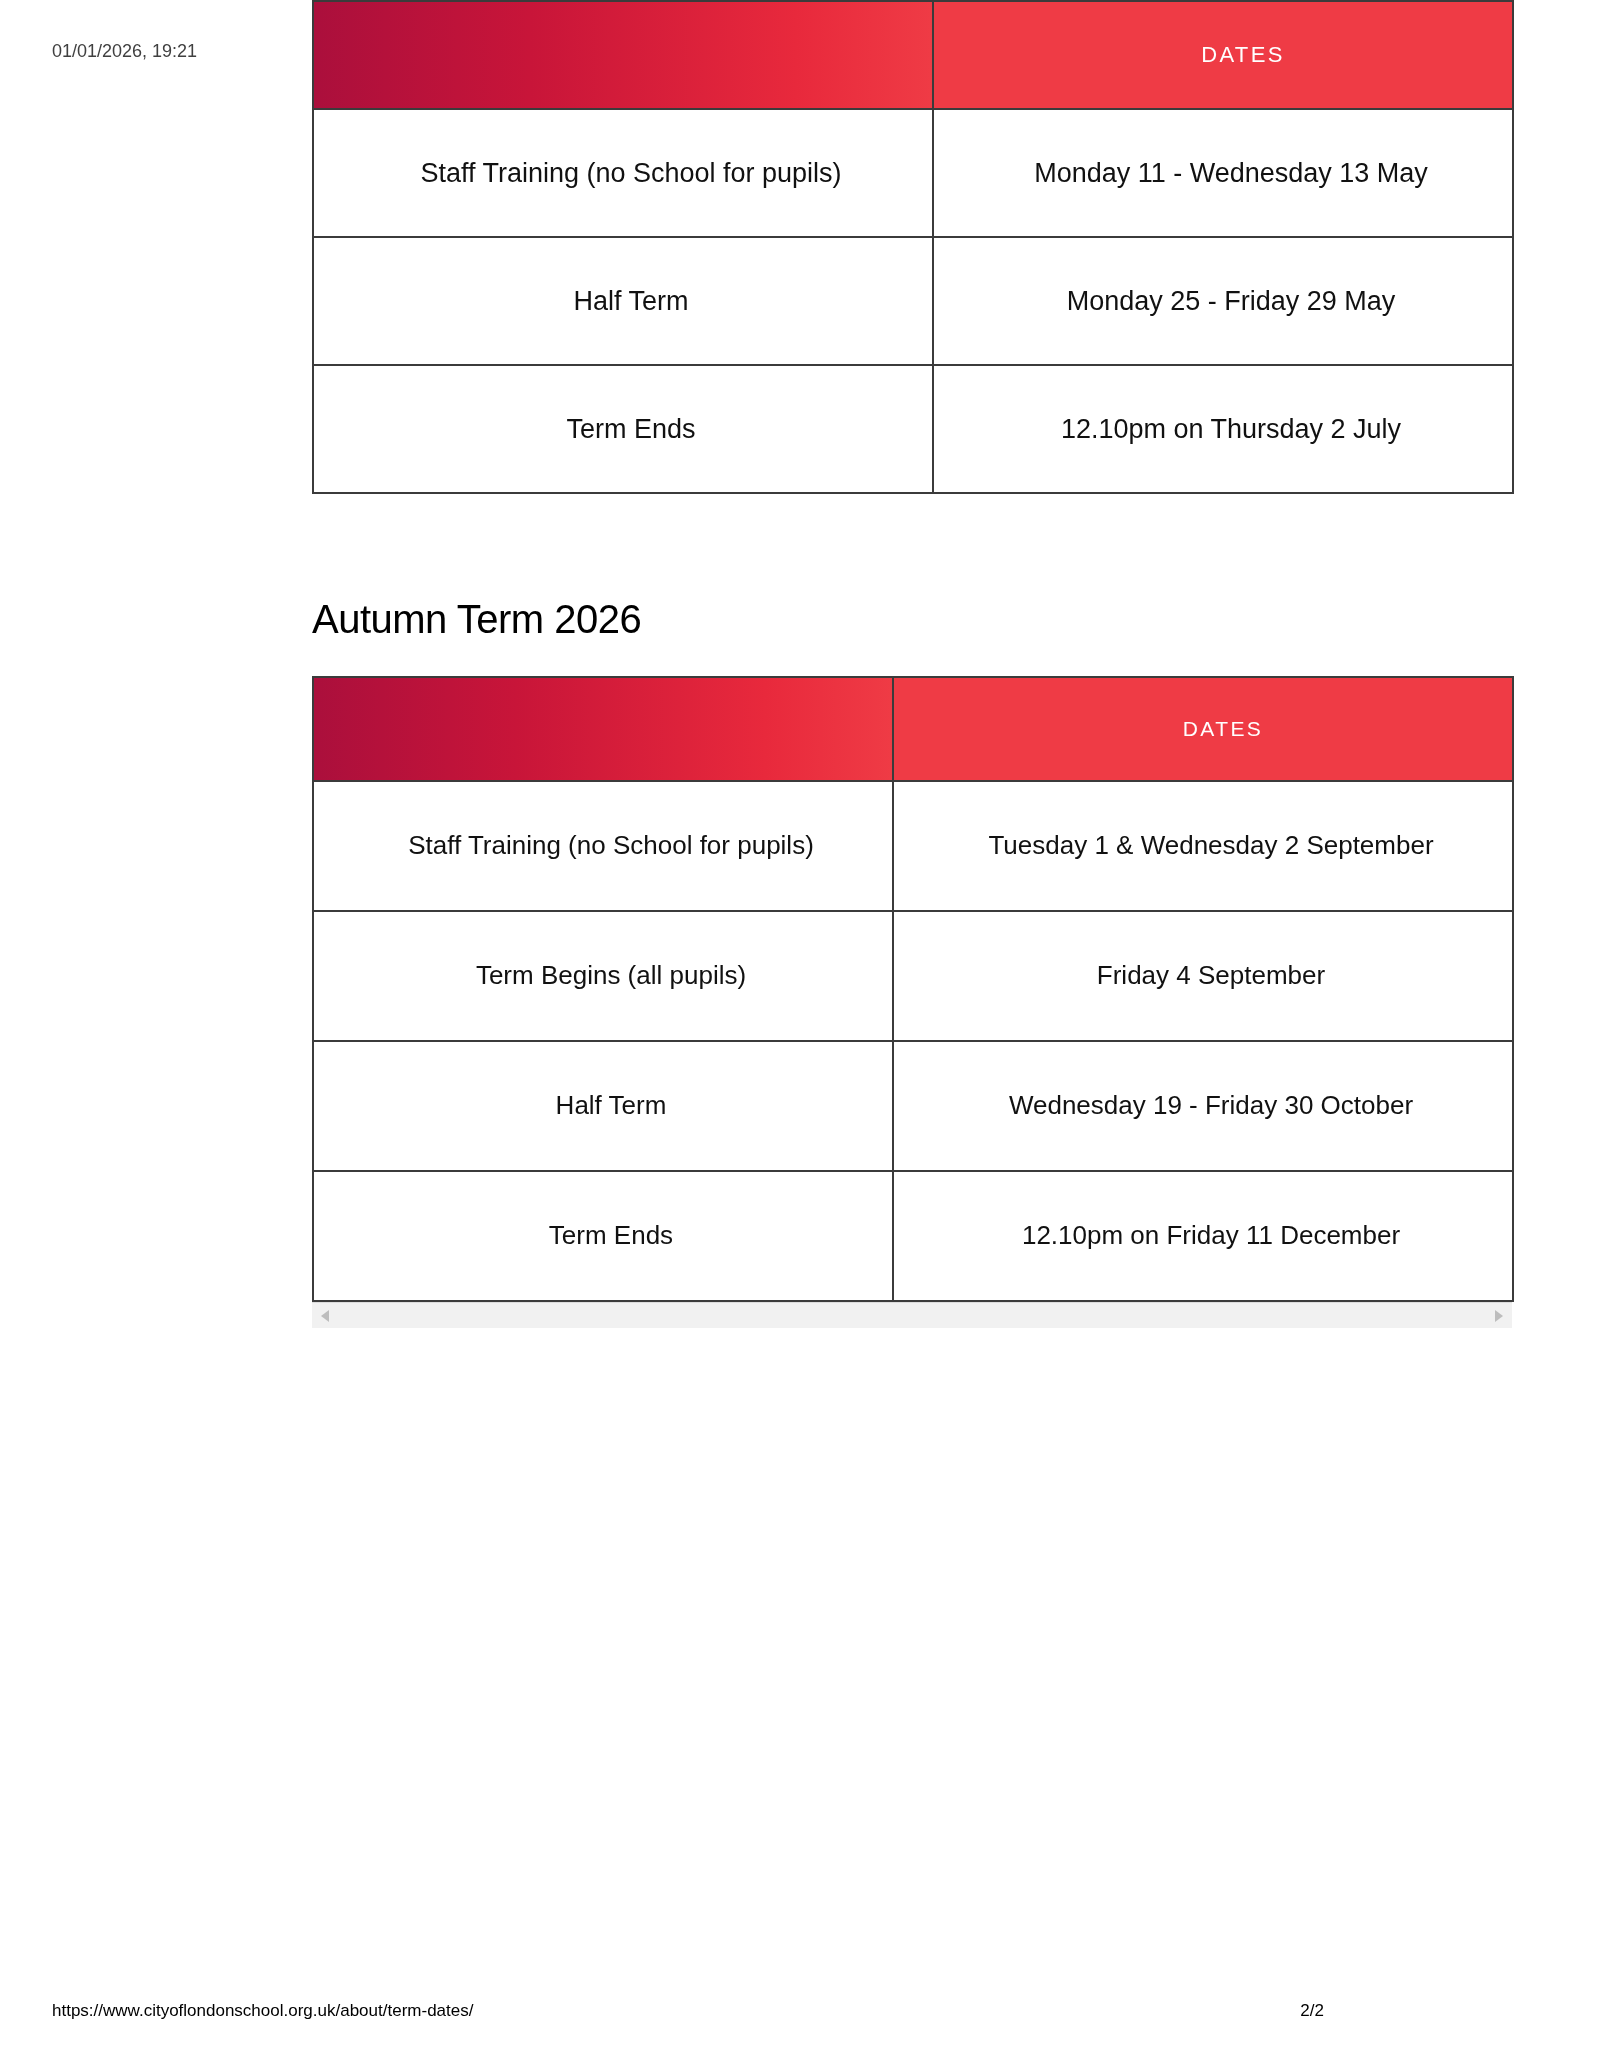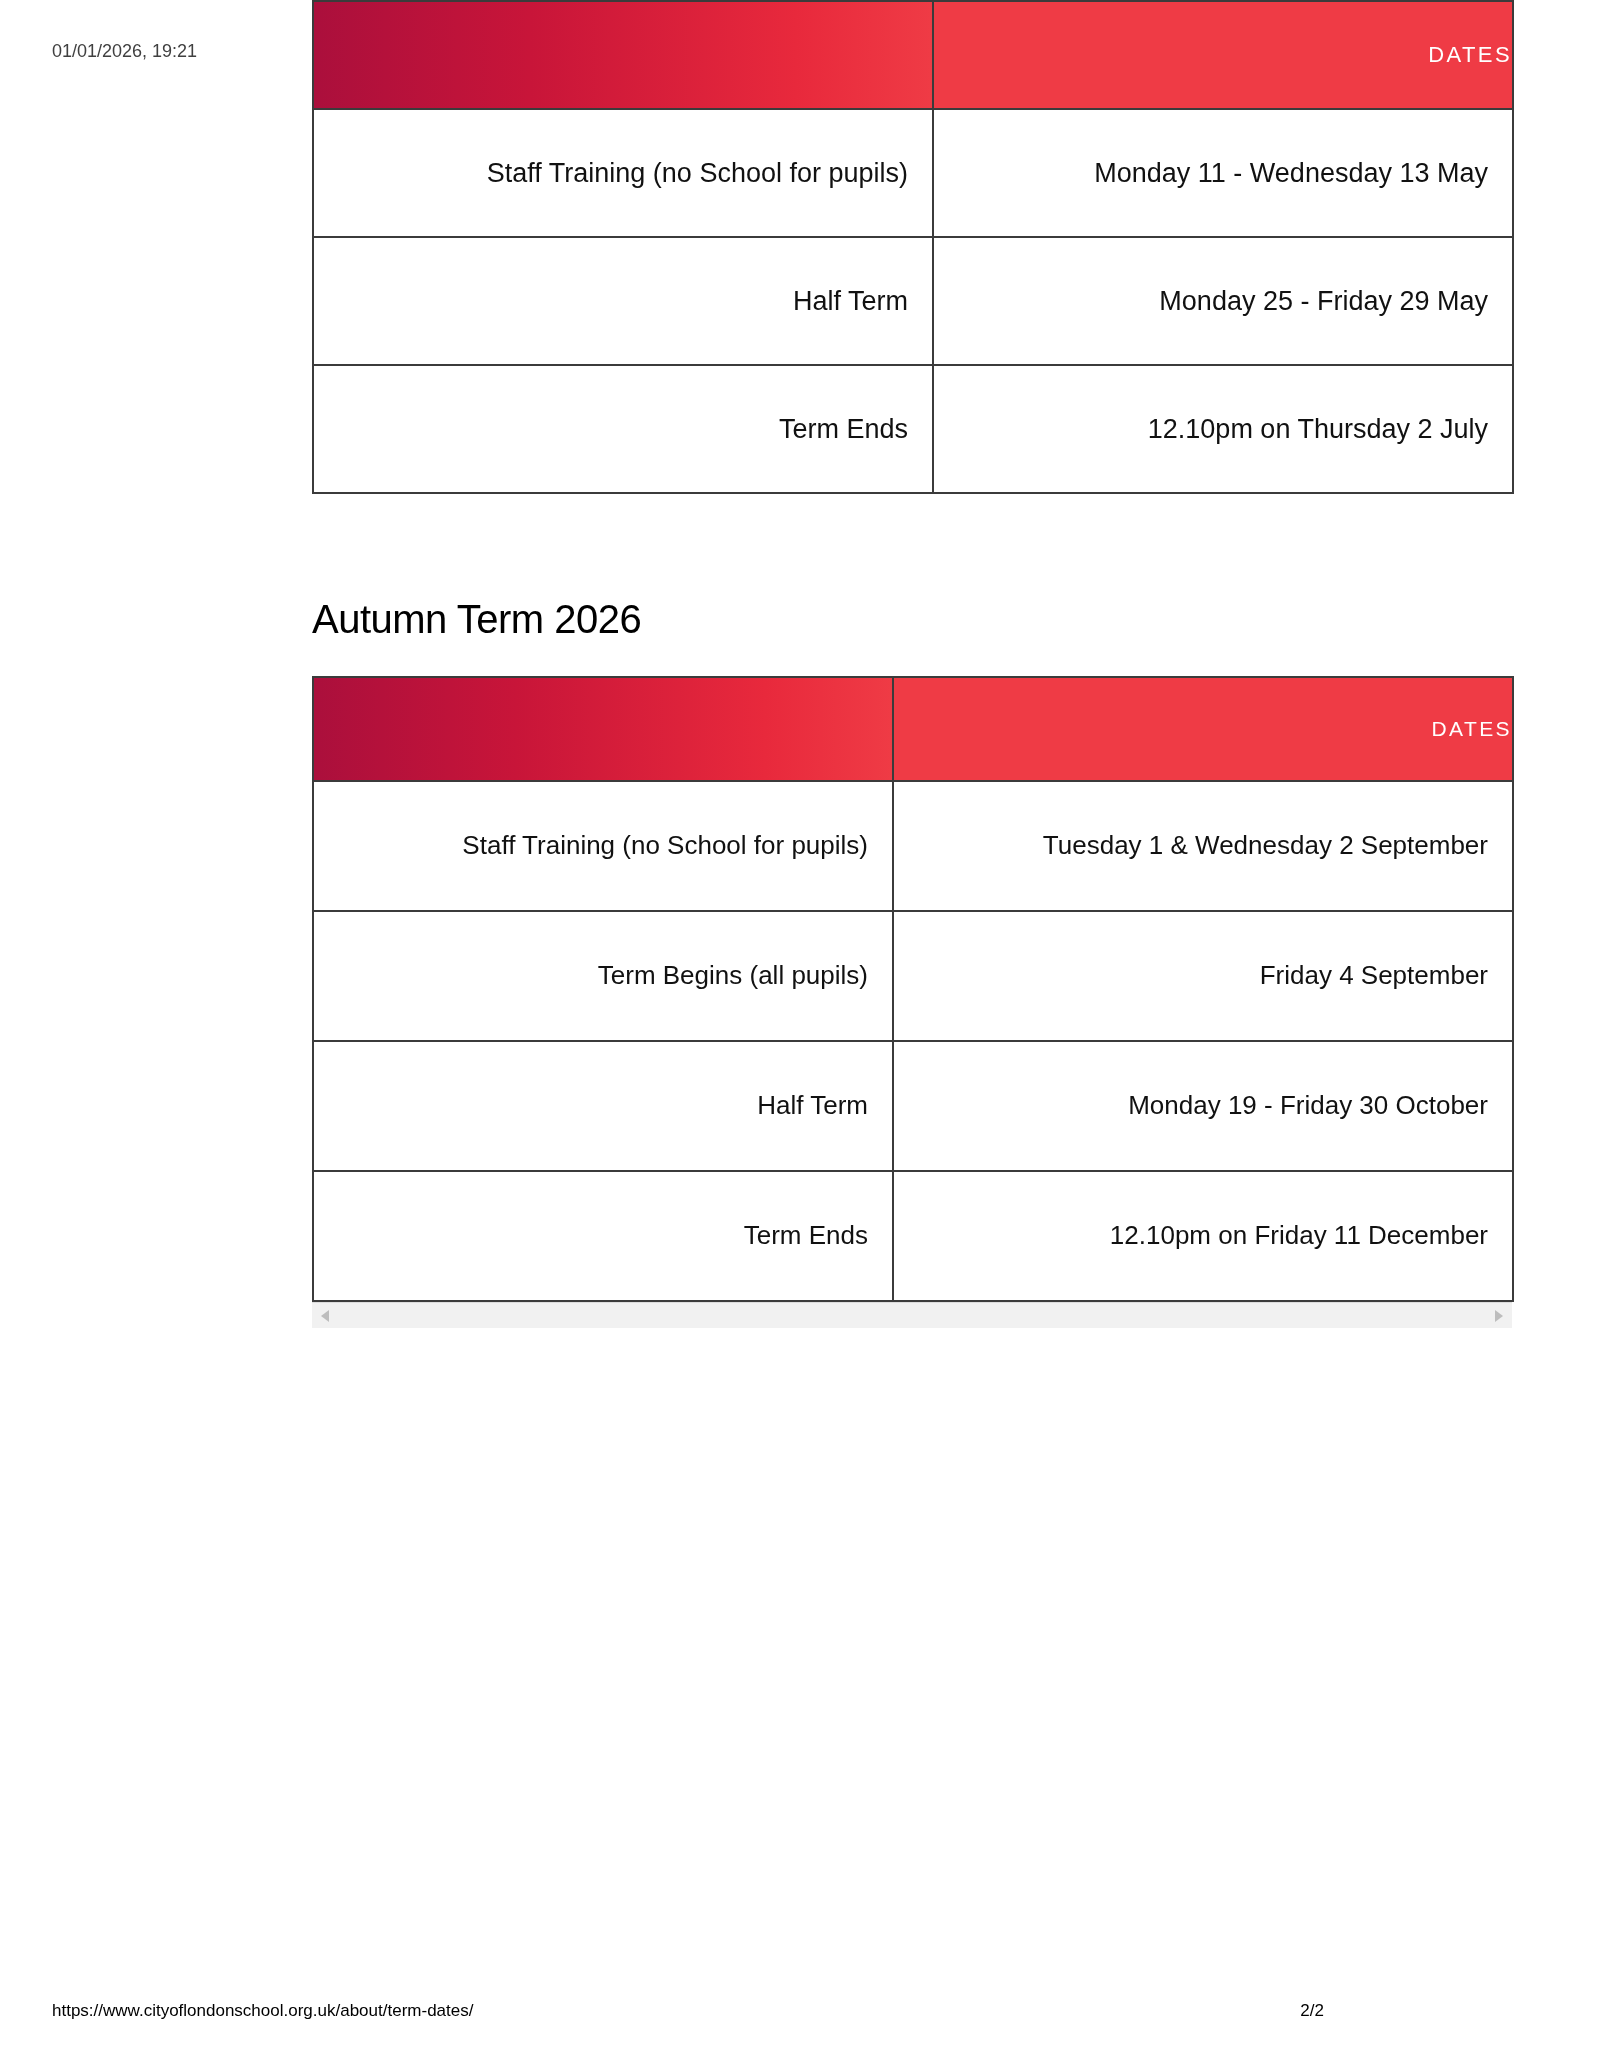--- a/index.html
+++ b/index.html
@@ -55,21 +55,21 @@
   
   .term-table {
     border-collapse: collapse;
     width: 1200px;
     table-layout: fixed;
     background: #ffffff;
   }
   .term-table td, .term-table th {
     border: 2px solid #3b3b3b;
     vertical-align: middle;
-    text-align: right;
+    text-align: center;
     font-weight: normal;
   }
   .term-table thead th {
     border-color: #3b3b3b;
     height: 108px;
     padding: 0 0 0 40px;
     color: #ffffff;
     font-size: 22px;
     letter-spacing: 2.4px;
     text-transform: uppercase;
@@ -216,21 +216,21 @@
       <tr>
         <td>Staff Training (no School for pupils)</td>
         <td>Tuesday 1 &amp; Wednesday 2 September</td>
       </tr>
       <tr>
         <td>Term Begins (all pupils)</td>
         <td>Friday 4 September</td>
       </tr>
       <tr>
         <td>Half Term</td>
-        <td>Monday 19 - Friday 30 October</td>
+        <td>Wednesday 19 - Friday 30 October</td>
       </tr>
       <tr>
         <td>Term Ends</td>
         <td>12.10pm on Friday 11 December</td>
       </tr>
     </tbody>
   </table>
 
   <div class="hscrollbar">
     <div class="hscroll-arrow">

